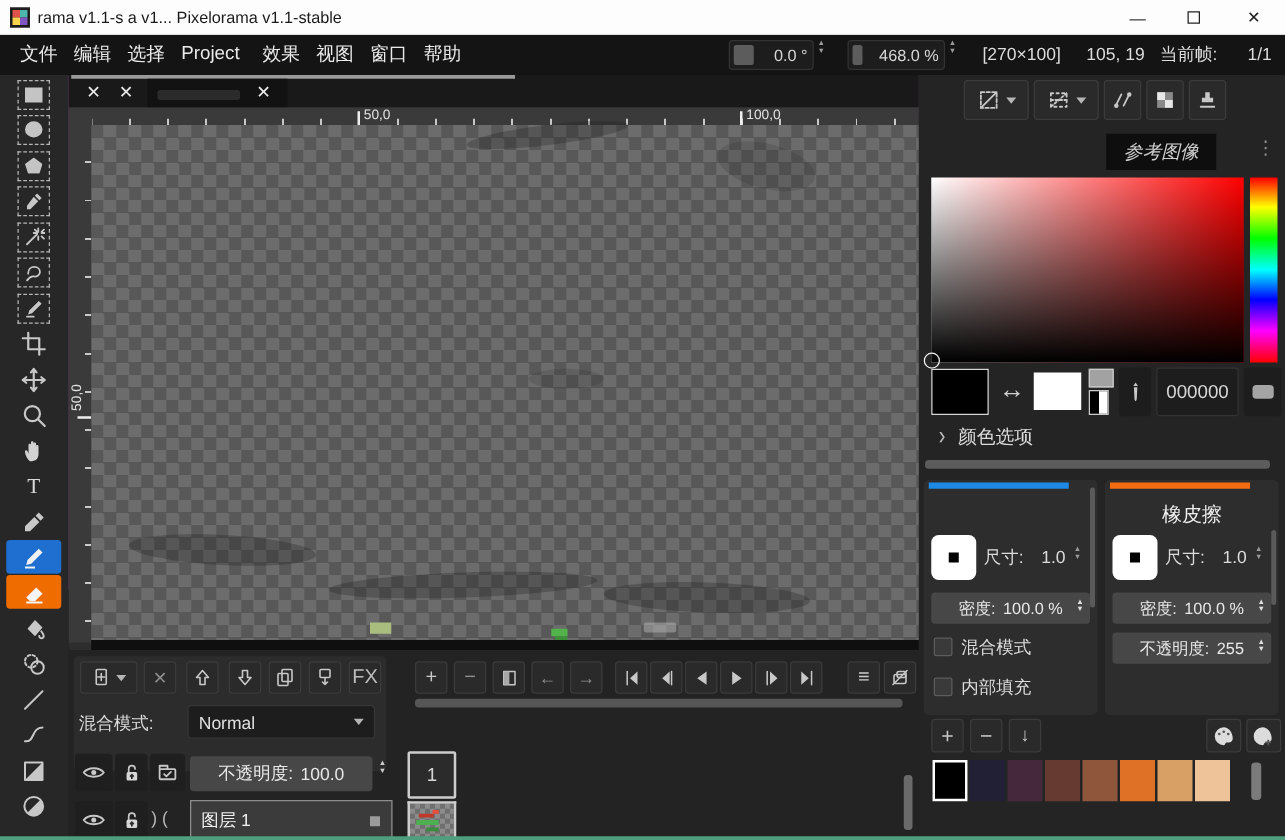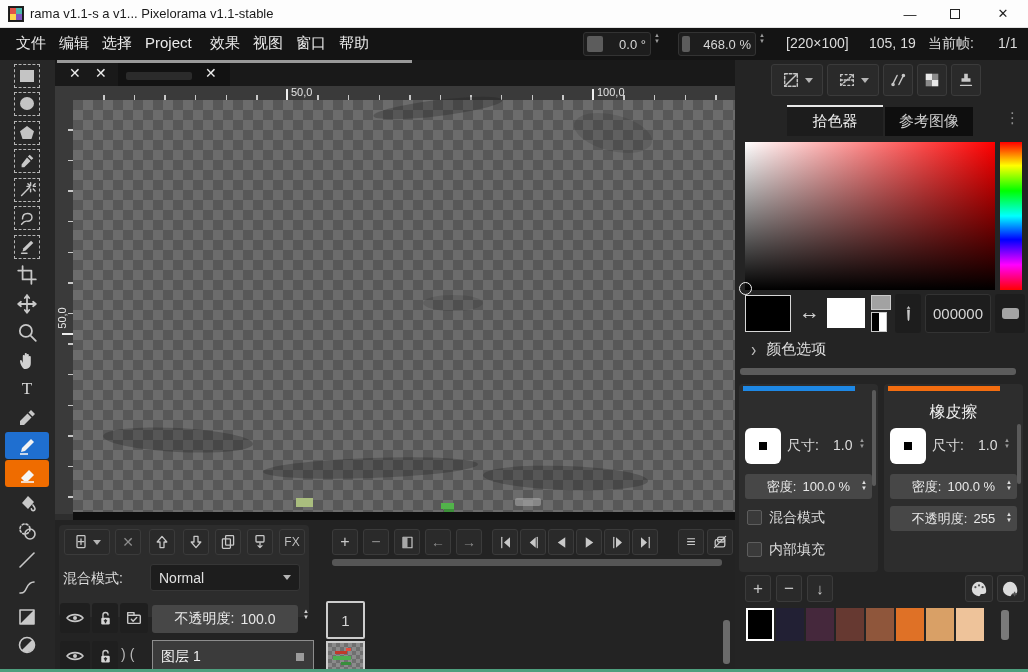--- a/index.html
+++ b/index.html
@@ -41,21 +41,21 @@
   
   .timeline { left:55px; top:520px; width:680px; height:152px; background:#232323; }
   .tl-card { left:4px; top:5px; width:250px; height:92px; background:#2c2c2c; border-radius:4px; }
   .tlbtn { width:26px; height:26px; }
   .dd { background:#1d1d1d; border:1px solid #363636; border-radius:3px; color:#e0e0e0;
     font-size:14px; display:flex; align-items:center; padding:0 8px; }
   .chev { width:0; height:0; border-left:4px solid transparent; border-right:4px solid transparent; border-top:5px solid #b5b5b5; }
   
   .rightp { left:735px; top:60px; width:293px; height:612px; background:#242424; }
   .tab-active { background:#1c1c1c; border-top:2px solid #e8e8e8; color:#f0f0f0; }
-  .tab-idle { background:#0e0e0e; color:#cfcfcf; }
+  .tab-idle { background:#0e0e0e; color:#cfcfcf;font-style:italic; }
   .card { background:#2d2d2d; border-radius:4px; }
   .filled { background:#474747; border-radius:3px; color:#e8e8e8; font-size:13px;
     display:flex; align-items:center; padding:0 5px; }
   .cb { width:15px; height:15px; background:#3a3a3a; border:1px solid #5d5d5d; border-radius:2px; }
   .swatch { width:28px; height:33px; }
   .scrollbar { background:#6a6a6a; border-radius:3px; }
 </style>
 </head>
 <body>
 
@@ -93,21 +93,21 @@
         <span>▼</span>
     </div>
     <div class="abs field" style="left:678px;top:4px;width:78px;height:24px">
       <div class="abs" style="left:3px;top:3px;width:8px;height:16px;background:#5c5c5c;border-radius:2px"></div>
       <span>468.0 %</span>
     </div>
     <div class="abs spin" style="left:759px;top:5px">
       <span>▲</span>
         <span>▼</span>
     </div>
-    <span class="abs txt" style="left:786px;top:7px">[220×100]</span>
+    <span class="abs txt" style="left:786px;top:7px">[270×100]</span>
     <span class="abs txt" style="left:869px;top:7px">105, 19</span>
     <span class="abs txt" style="left:928px;top:7px">当前帧:</span>
     <span class="abs txt" style="left:998px;top:7px">1/1</span>
   </div>
 
   <div class="abs lefttools">
     <div class="abs tool" style="top:2px">
         <div class="dashf">
           <div style="width:14px;height:12px;background:#c4c4c4"></div>
         </div>
@@ -296,21 +296,21 @@
           <rect class="stk" x="3" y="6" width="10" height="12" rx="1"></rect>
         </svg>
       </div>
     <div class="abs btn tlbtn" style="left:192px;top:9px">
         <svg width="16" height="16" viewBox="0 0 20 20">
           <rect class="stk" x="5" y="2" width="10" height="8" rx="1"></rect>
           <path class="stk" d="M10 11v6M7.5 14.5L10 17l2.5-2.5"></path>
         </svg>
       </div>
     <div class="abs btn tlbtn" style="left:224px;top:9px">
-        <span style="font-size:12px;color:#bdbdbd">FX</span>
+        <span style="font-size:16px;color:#bdbdbd">FX</span>
       </div>
 
     <span class="abs txt" style="left:8px;top:50px;font-size:14px">混合模式:</span>
     <div class="abs dd" style="left:95px;top:44px;width:150px;height:27px">
       <span>Normal</span>
       <div class="chev" style="position:absolute;right:8px"></div>
     </div>
 
     <div class="abs btn tlbtn" style="left:277px;top:9px">
         <span style="font-size:16px">+</span>
@@ -468,23 +468,20 @@
           <rect x="10" y="10" width="7" height="7" fill="#e8e8e8"></rect>
         </svg>
       </div>
     <div class="abs btn" style="left:216px;top:4px;width:30px;height:32px">
         <svg width="18" height="18" viewBox="0 0 20 20">
           <path class="fil" d="M8 3h4v5h3v4H5V8h3z"></path>
           <path class="stk" d="M4 16h12"></path>
         </svg>
       </div>
 
-    <div class="abs tab-active" style="left:52px;top:45px;width:96px;height:31px;display:flex;align-items:center;justify-content:center;font-size:15px">
-        <span>拾色器</span>
-      </div>
     <div class="abs tab-idle" style="left:150px;top:47px;width:88px;height:29px;display:flex;align-items:center;justify-content:center;font-size:15px">
         <span>参考图像</span>
       </div>
     <span class="abs" style="left:270px;top:49px;color:#8d8d8d;font-size:15px">⋮</span>
 
     <div class="abs" style="left:10px;top:82px;width:250px;height:148px;background:linear-gradient(to top,#000,rgba(0,0,0,0)),linear-gradient(to right,#fff,#f00)"></div>
     <div class="abs" style="left:4px;top:222px;width:13px;height:13px;border:1.7px solid #f2f2f2;border-radius:50%;background:transparent"></div>
     <div class="abs" style="left:265px;top:82px;width:22px;height:148px;background:linear-gradient(to bottom,#f00 0%,#ff0 16%,#0f0 33%,#0ff 50%,#00f 66%,#f0f 83%,#f00 100%)"></div>
 
     <div class="abs" style="left: 10px; top: 235px; width: 46px; height: 37px; border: 1px solid rgb(214, 214, 214); background: rgb(0, 0, 0);"></div>

